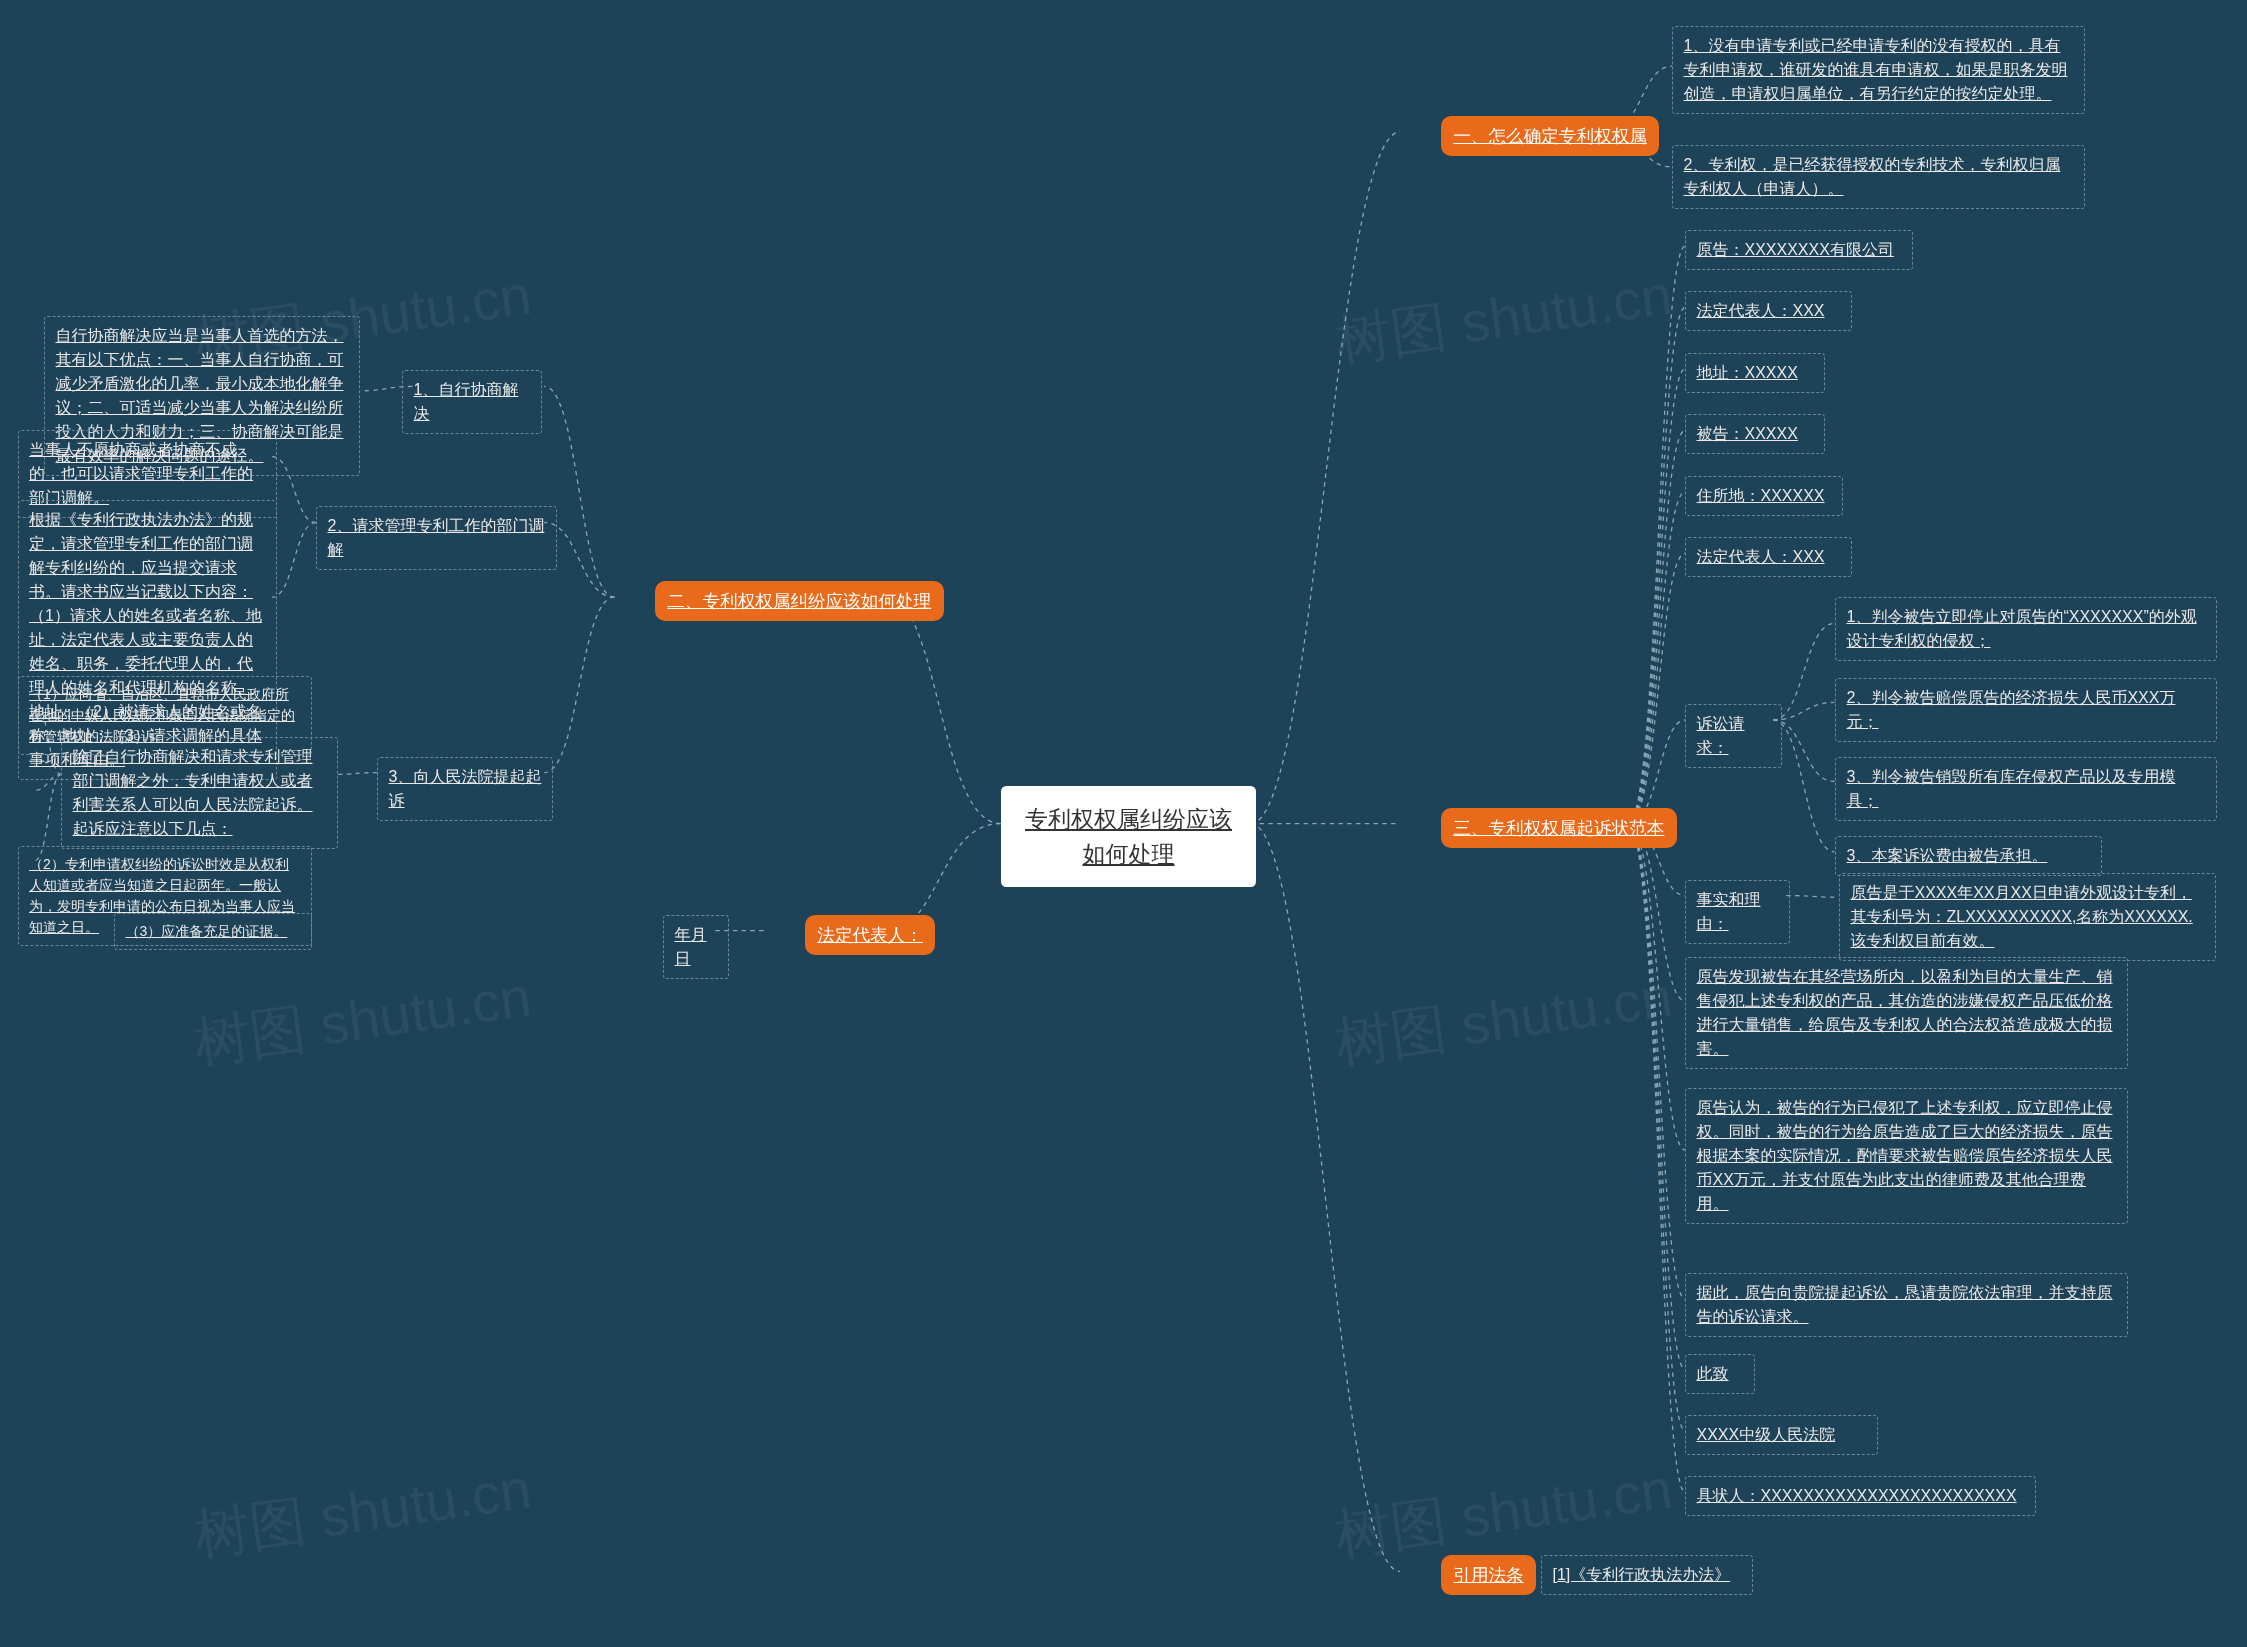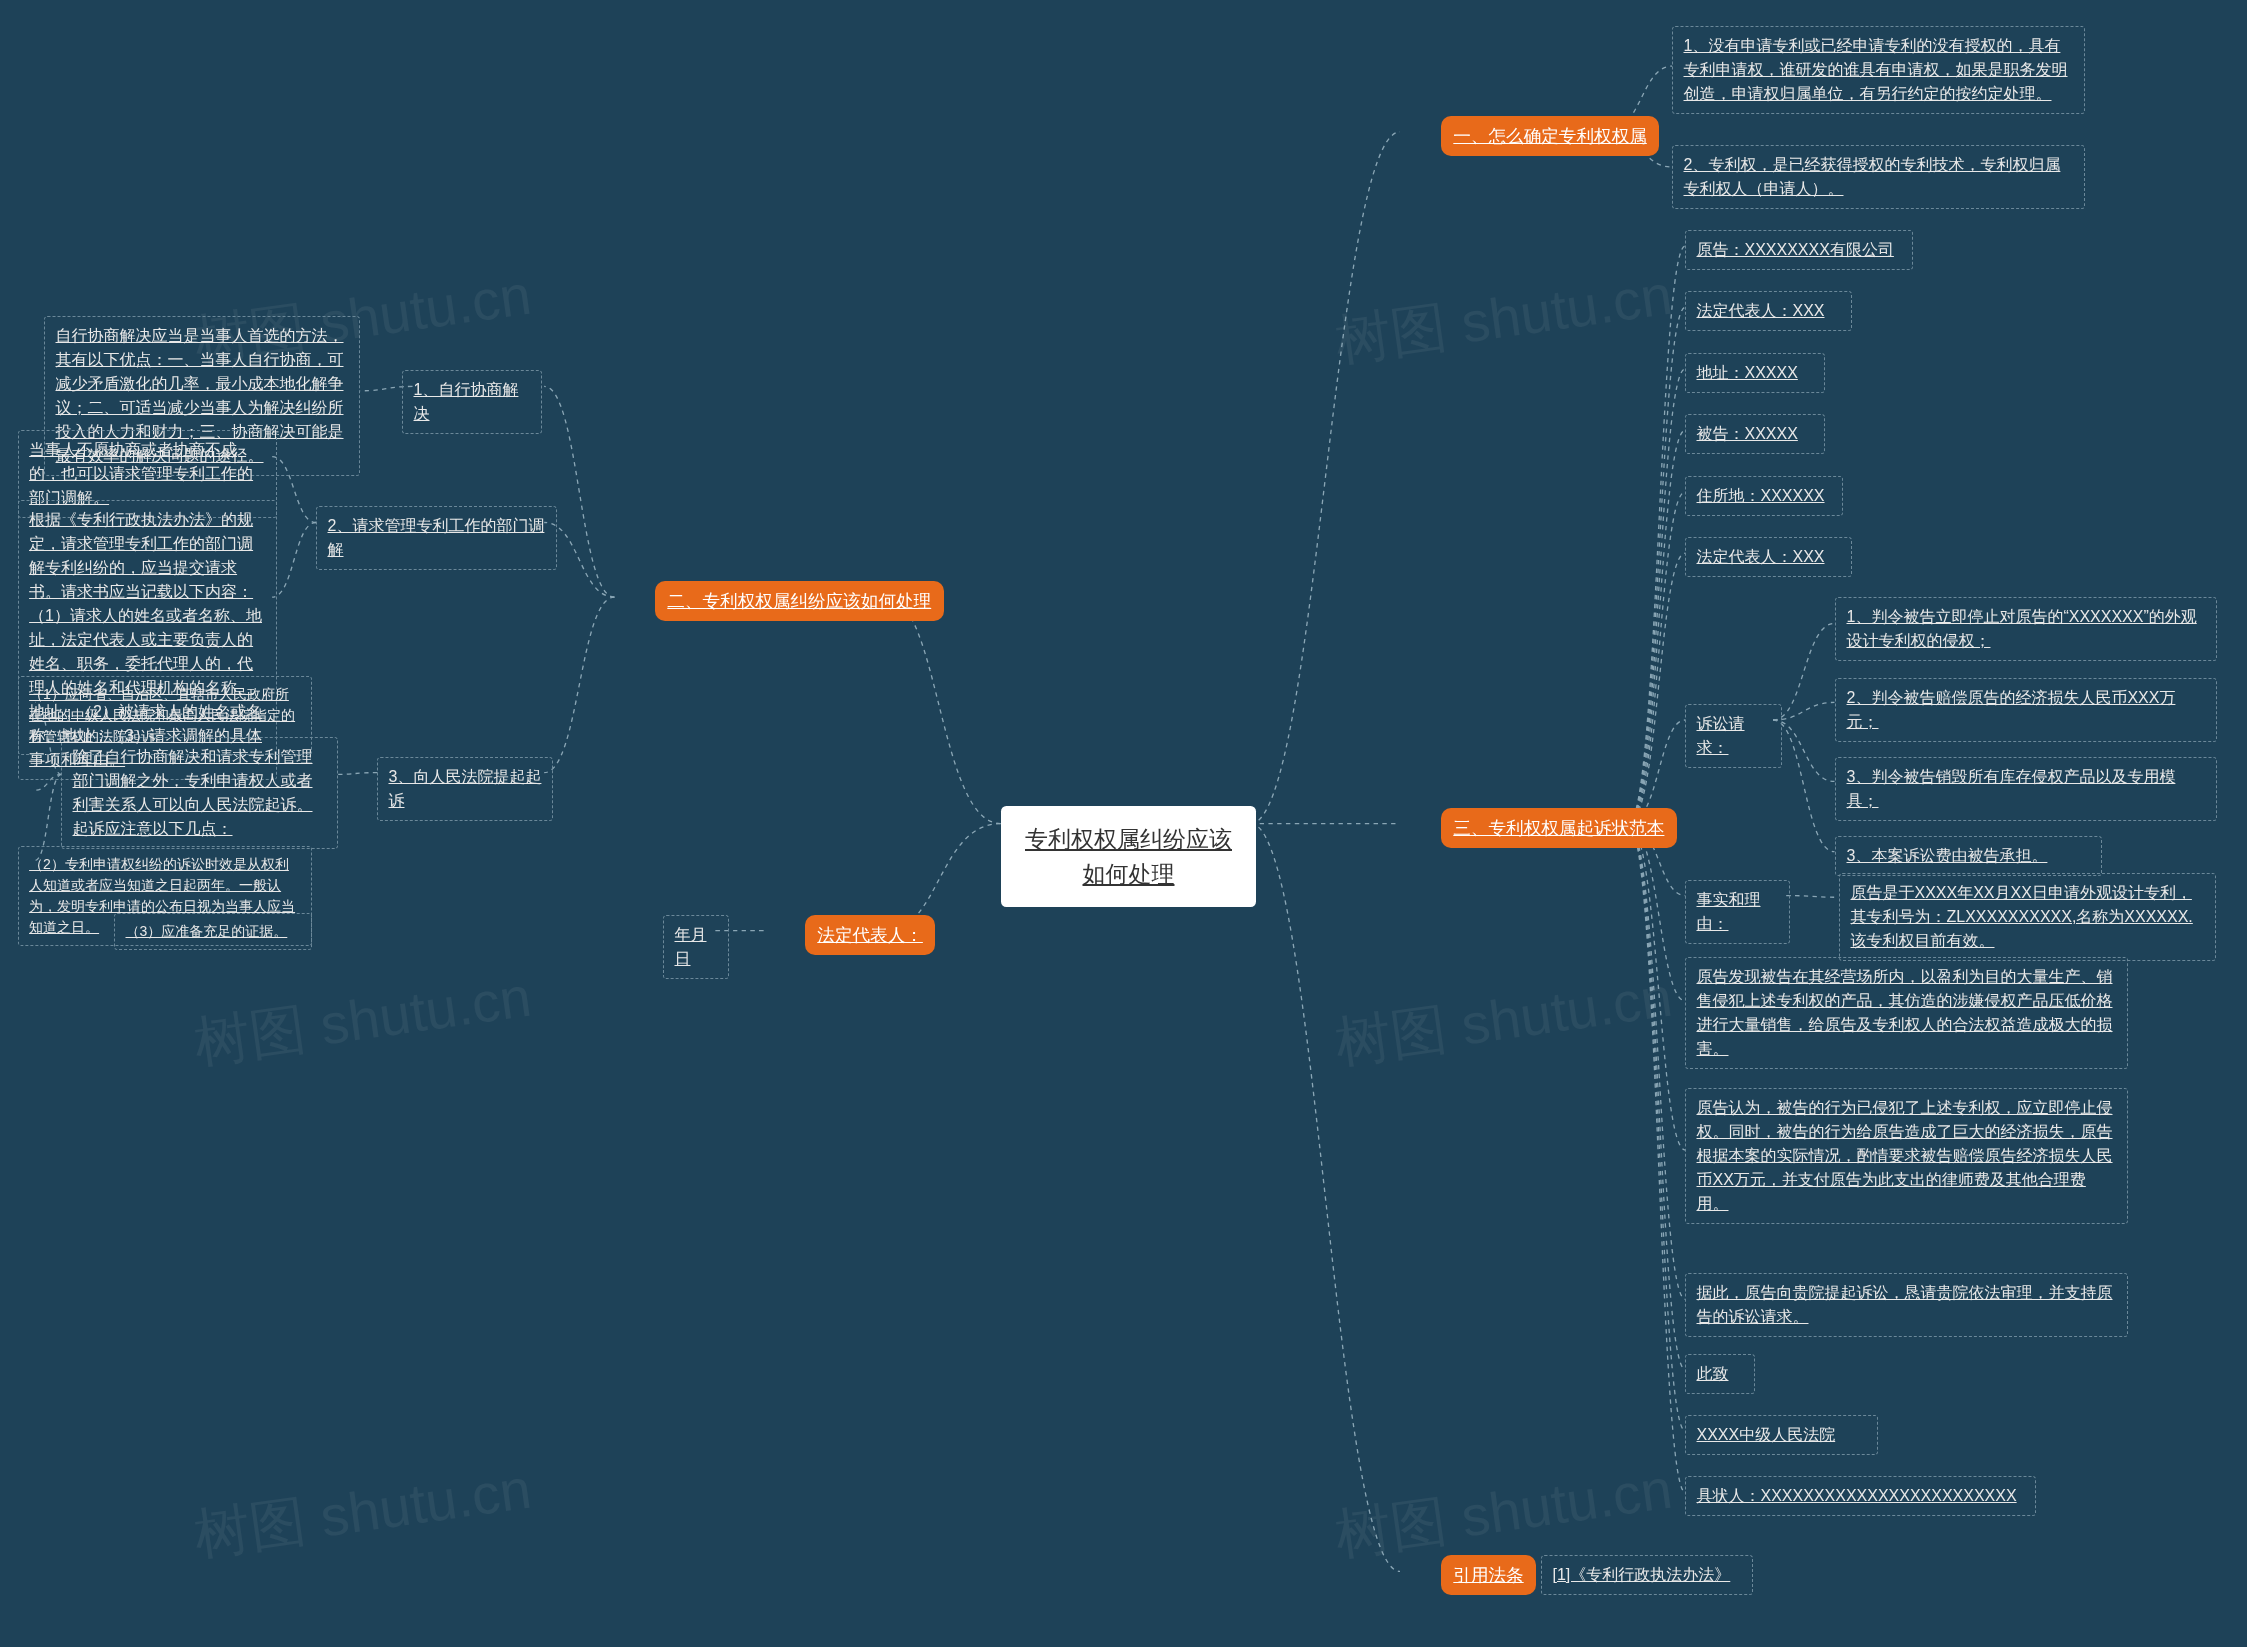--- a/index.html
+++ b/index.html
@@ -126,21 +126,21 @@
   <path d="M 2020 820 C 2055 820 2055 710 2090 710"></path>
   <path d="M 2020 820 C 2055 820 2055 800 2090 800"></path>
   <path d="M 2020 820 C 2055 820 2055 890 2090 890"></path>
   <path d="M 2020 820 C 2055 820 2055 970 2090 970"></path>
 
   <path d="M 2035 1020 C 2065 1020 2065 1022 2095 1022"></path>
 
   <path d="M 1695 1790 C 1725 1790 1725 1790 1755 1790"></path>
 </svg>
 
-<div class="node root" style="left:1001px; top:806px;">专利权权属纠纷应该如何处理</div>
+<div class="node root" style="left:1001px; top:786px;">专利权权属纠纷应该如何处理</div>
 
 <div class="node branch" style="left:1400px; top:116px;">一、怎么确定专利权权属</div>
 <div class="node leaf" style="left:1672px; top:26px; width:413px;">1、没有申请专利或已经申请专利的没有授权的，具有专利申请权，谁研发的谁具有申请权，如果是职务发明创造，申请权归属单位，有另行约定的按约定处理。</div>
 <div class="node leaf" style="left:1672px; top:145px; width:413px;">2、专利权，是已经获得授权的专利技术，专利权归属专利权人（申请人）。</div>
 
 <div class="node branch" style="left:1400px; top:808px;">三、专利权权属起诉状范本</div>
 
 <div class="node leaf" style="left:1685px; top:230px; width:228px;">原告：XXXXXXXX有限公司</div>
 <div class="node leaf" style="left:1685px; top:291px; width:167px;">法定代表人：XXX</div>
 <div class="node leaf" style="left:1685px; top:353px; width:140px;">地址：XXXXX</div>

